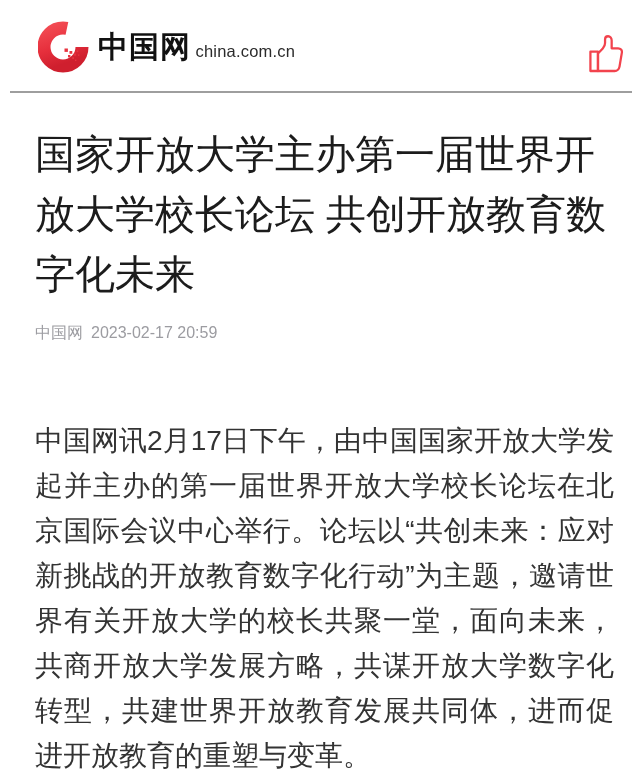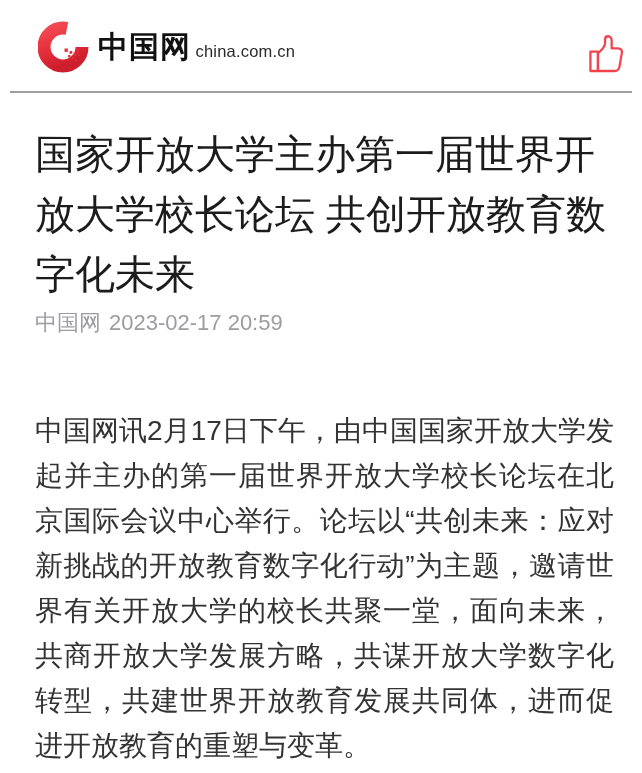--- a/index.html
+++ b/index.html
@@ -57,22 +57,22 @@
     padding: 0 28px 0 35px;
   }
   .article-title {
     margin-top: 31px;
     font-size: 40px;
     line-height: 60px;
     font-weight: 400;
     color: #1c1c1c;
   }
   .byline {
-    margin-top: 4px;
-    font-size: 22px;
+    margin-top: 14px;
+    font-size: 16px;
     line-height: 30px;
     color: #9c9ca1;
   }
   .byline .sep { display: inline-block; width: 8px; }
   .article-body {
     margin-top: 70px;
     font-size: 28px;
     line-height: 45px;
     color: #333333;
     text-align: justify;

